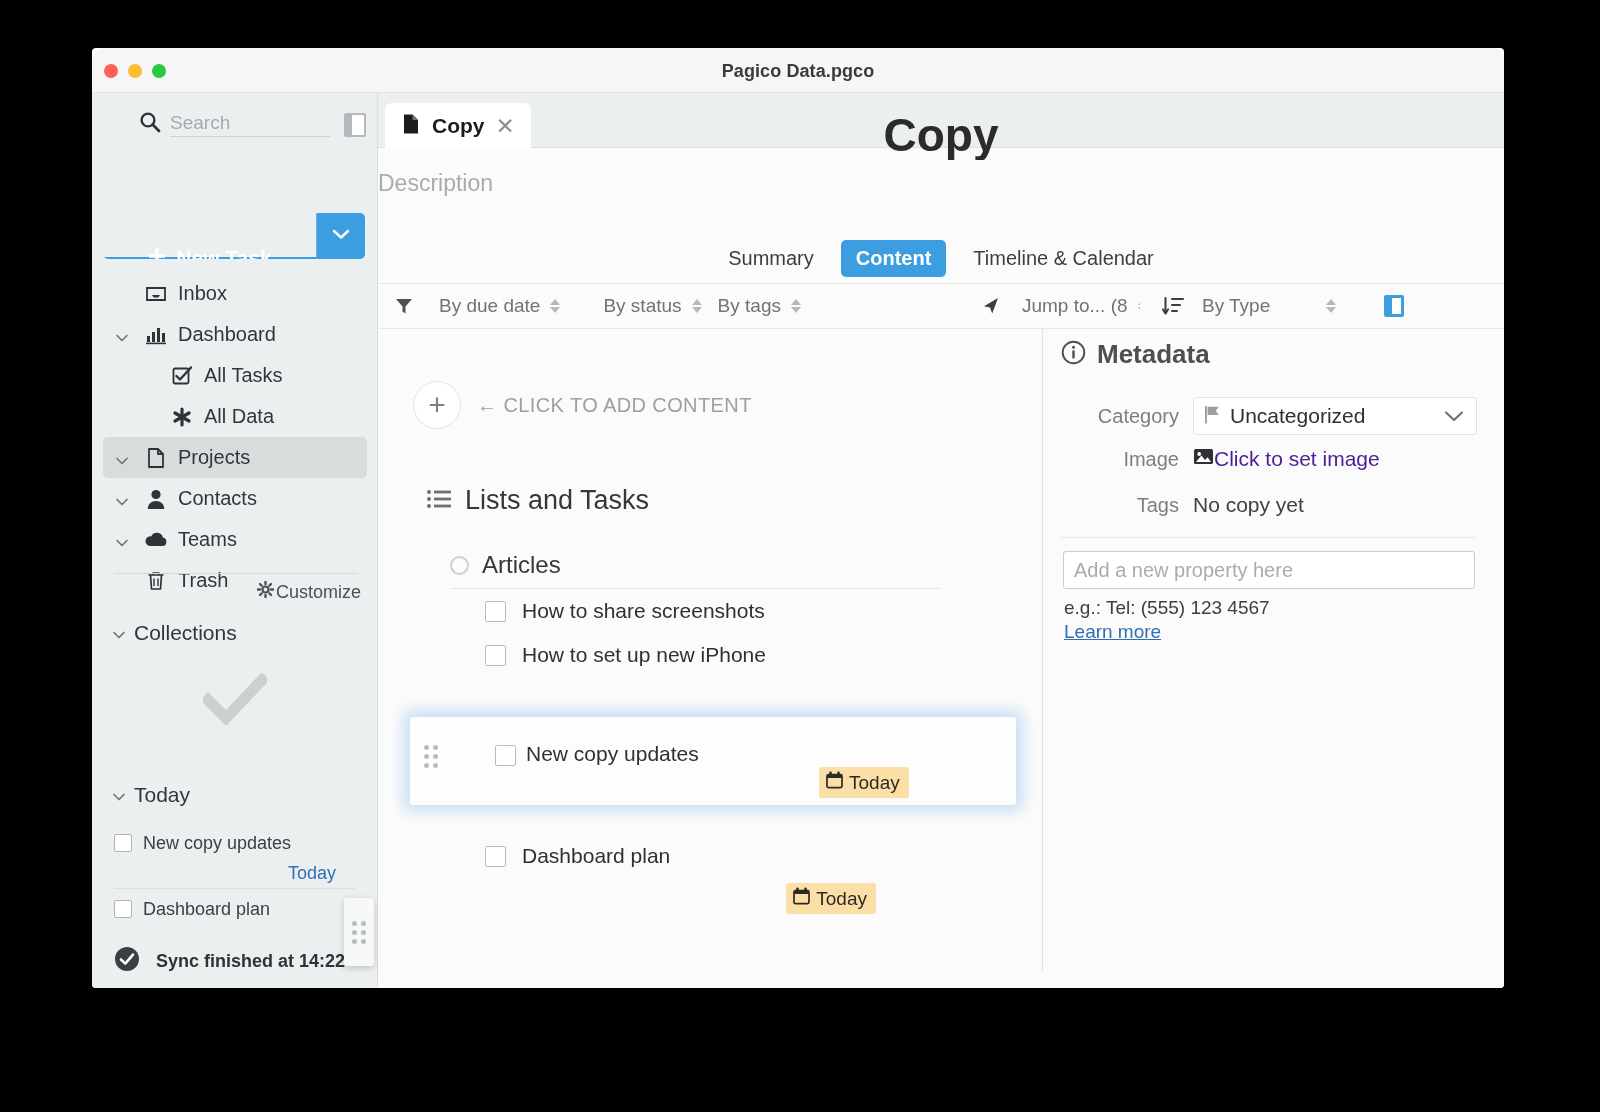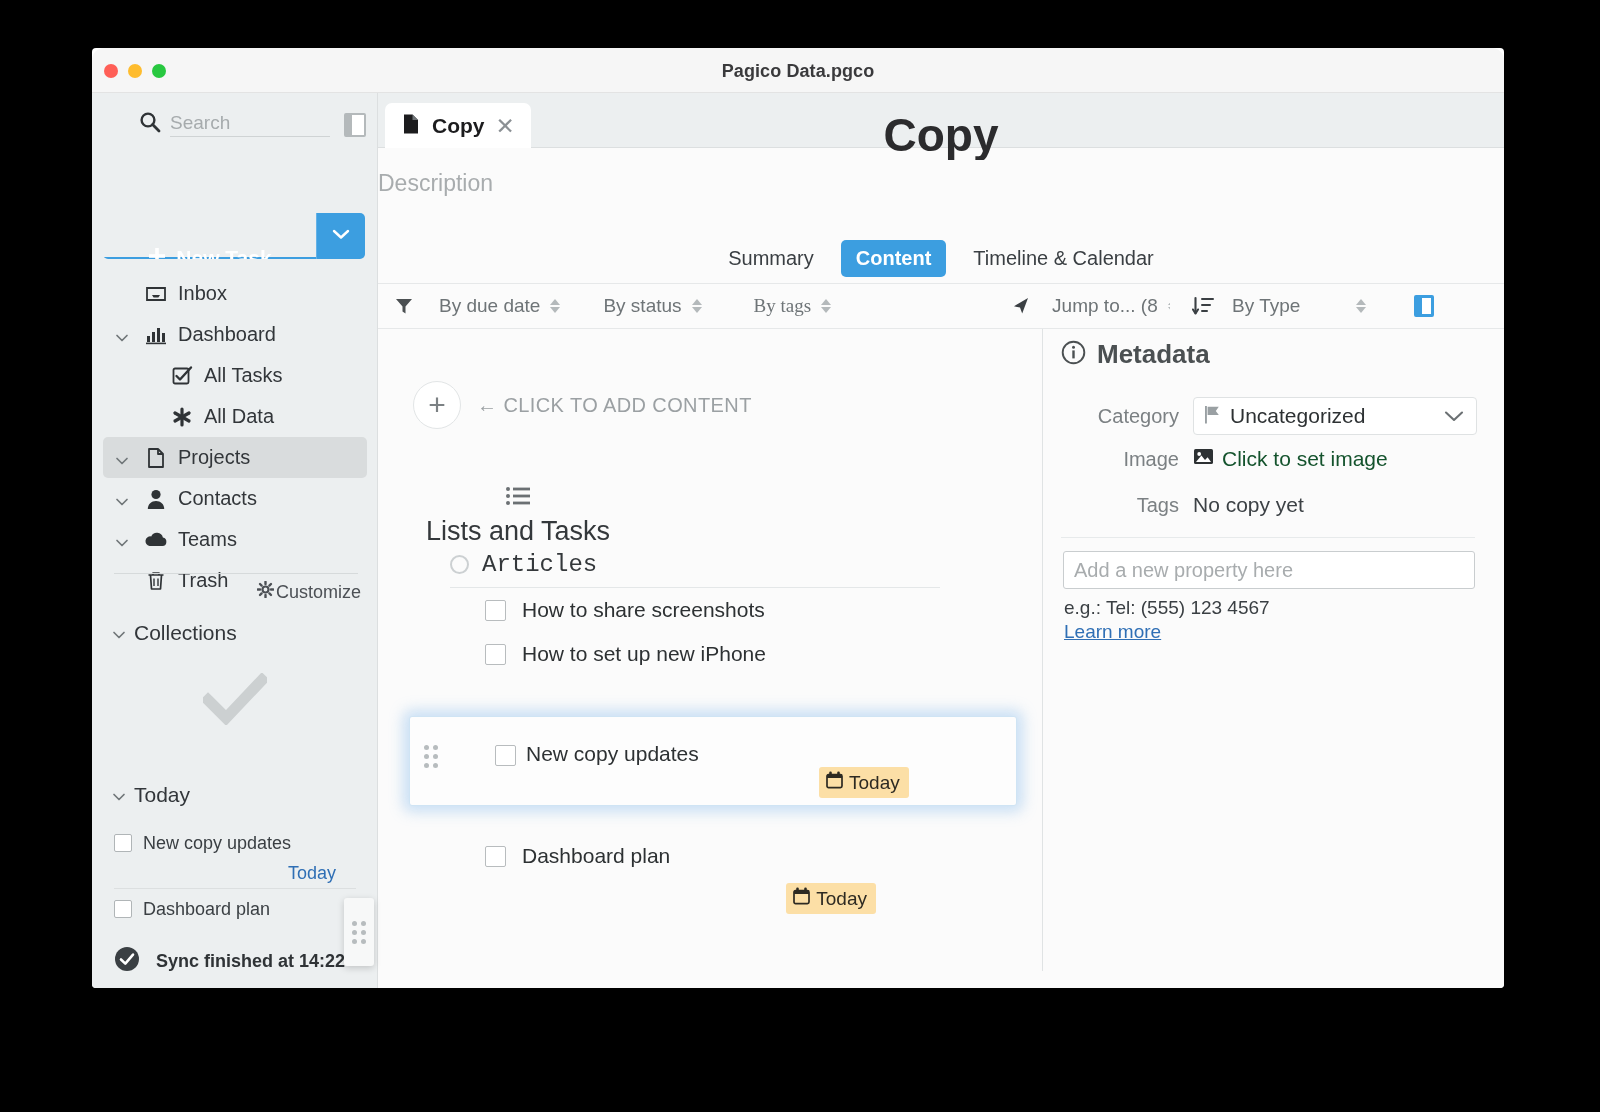--- a/index.html
+++ b/index.html
@@ -244,28 +244,28 @@
     width: 48px; height: 48px; border-radius: 50%;
     border: 1.5px solid #e2e5e6; background: #fff;
     display: flex; align-items: center; justify-content: center;
     color: #7c8184; font-size: 30px; line-height: 1;
   }
   #add-content-label { font-size: 20px; color: #9ba0a3; letter-spacing: .4px; }
 
   
   #lists-head {
     position: absolute; left: 48px; top: 156px;
-    display: flex; align-items: center; gap: 5px; flex-direction: column;
+    display: flex; align-items: center; gap: 13px;
   }
   #lists-head-label { font-size: 27px; color: #34383b; }
 
   #articles-block { position: absolute; left: 72px; top: 222px; width: 490px; }
   #articles-head { display: flex; align-items: center; gap: 13px; padding-bottom: 9px; }
   #articles-circle { width: 19px; height: 19px; border-radius: 50%; border: 2px solid #ccd0d2; }
-  #articles-label { font-size: 24px; color: #34383b; font-family: Liberation Mono, monospace; }
+  #articles-label { font-size: 24px; color: #34383b; }
   #articles-rule { height: 1px; background: #e4e7e8; }
   .article-item { display: flex; align-items: center; gap: 16px; height: 44px; padding-left: 35px; }
   .article-chk {
     width: 21px; height: 21px; flex: none;
     border: 1.8px solid #b8bcbe; border-radius: 2px; background: #fff; cursor: pointer;
   }
   .article-label { font-size: 21px; color: #2d3133; }
 
   
   #drag-card {
@@ -313,21 +313,21 @@
     flex: 1; height: 38px;
     border: 1px solid #dfe2e3; border-radius: 4px; background: #fff;
     display: flex; align-items: center; padding: 0 10px;
     cursor: pointer; position: relative;
   }
   #meta-cat-value { font-size: 21px; color: #2d3133; margin-left: 9px; }
   #meta-cat-chevron { position: absolute; right: 11px; top: 11px; }
 
   #meta-img-row { left: 18px; top: 118px; width: 416px; }
   #meta-img-key { width: 118px; margin-right: 14px; }
-  #meta-img-value { font-size: 21px; color: #14532d; cursor: pointer; display: flex; align-items: center; gap: 8px; }
+  #meta-img-value { font-size: 21px; color: #4c1d95; cursor: pointer; display: flex; align-items: center; gap: 0; }
 
   #meta-tags-row { left: 18px; top: 164px; width: 416px; }
   #meta-tags-key { width: 118px; margin-right: 14px; }
   #meta-tags-value { font-size: 21px; color: #3c4145; }
 
   #meta-divider { position: absolute; left: 18px; top: 208px; width: 414px; height: 1px; background: #e7eaeb; }
 
   #meta-prop-input {
     position: absolute; left: 20px; top: 222px;
     width: 412px; height: 38px;
@@ -630,21 +630,21 @@
               <i class="dn"></i>
             </span>
         </div>
         <div class="tb-group" style="margin-left:43px;">
           <span class="tb-label">By status</span>
           <span class="tb-stepper">
               <i class="up"></i>
               <i class="dn"></i>
             </span>
         </div>
-        <div class="tb-group" style="margin-left:52px;font-family:Liberation Serif, serif;">
+        <div class="tb-group" style="margin-left:16px;">
           <span class="tb-label">By tags</span>
           <span class="tb-stepper">
               <i class="up"></i>
               <i class="dn"></i>
             </span>
         </div>
 
         <span style="margin-left:180px;display:flex;align-items:center;">
           <svg width="20" height="20" viewBox="0 0 20 20">
               <polygon points="17,2 3,10.2 9,11.6 11.2,17.5" fill="#3a3f43"></polygon>

